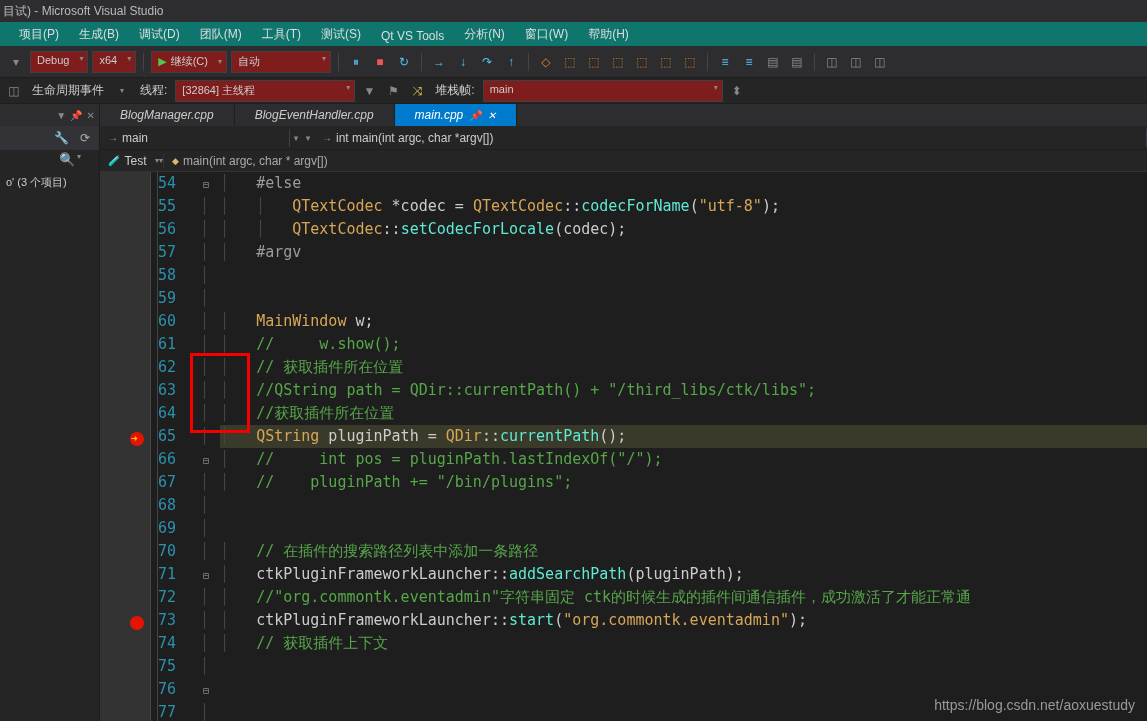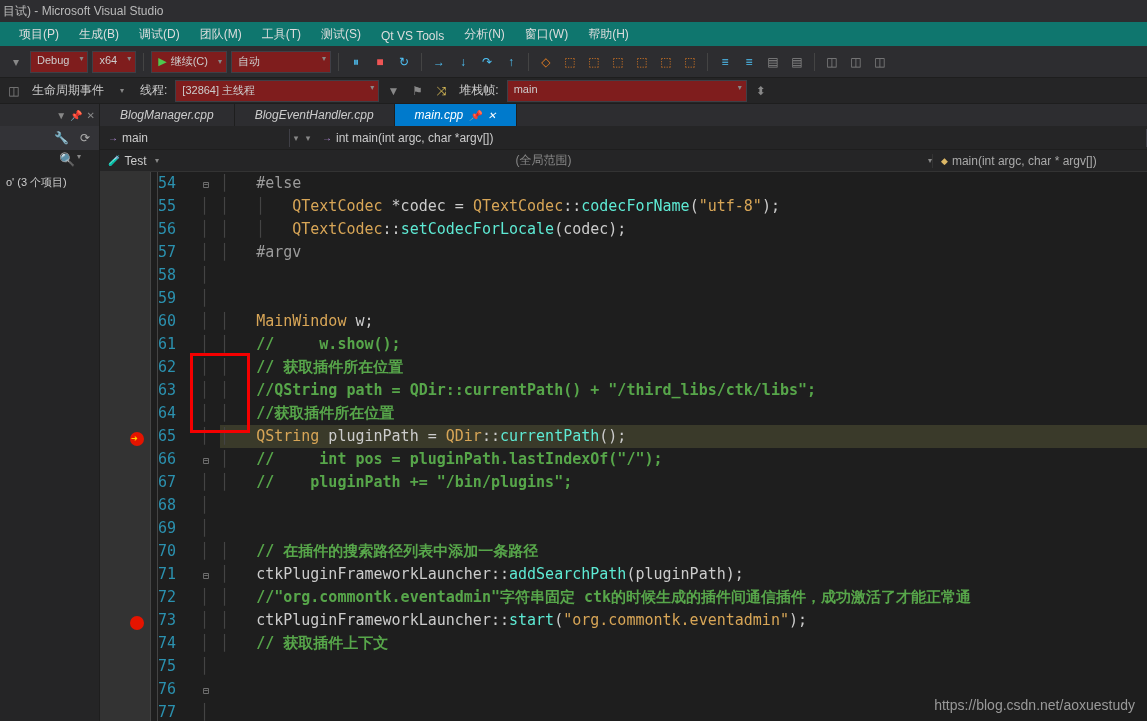--- a/index.html
+++ b/index.html
@@ -316,21 +316,21 @@
   right: 12px;
   color: #999;
   font-size: 14px;
 }
 
 .c-pre { color: #9b9b9b; }
 .c-type { color: #d8a657; }
 .c-fn { color: #5eead4; }
 .c-str { color: #d8a657; }
 .c-op { color: #ccc; }
-.c-cm { color: #57a64a; font-weight: bold; }
+.c-cm { color: #57a64a; }
 .guide {
   color: #444;
 }
 </style>
 </head>
 <body>
 
 <div class="title-bar">目试) - Microsoft Visual Studio</div>
 
 <div class="menu-bar">
@@ -382,21 +382,21 @@
   <span class="tb-icon">◫</span>
   <span class="tb-icon">◫</span>
   <span class="tb-icon">◫</span>
 </div>
 
 <div class="toolbar2">
   <span class="tb-icon">◫</span>
   <span class="label-txt">生命周期事件</span>
   <span class="tb-icon" style="font-size:8px;">▾</span>
   <span class="label-txt">线程:</span>
-  <div class="tb-combo" style="width:204px;">[32864] 主线程</div>
+  <div class="tb-combo" style="width:180px;">[32864] 主线程</div>
   <span class="tb-icon">▼</span>
   <span class="tb-icon">⚑</span>
   <span class="tb-icon yellow">⤨</span>
   <span class="label-txt">堆栈帧:</span>
   <div class="tb-combo" style="width:240px;">main</div>
   <span class="tb-icon">⬍</span>
 </div>
 
 <div class="main-area">
   <div class="left-panel">
@@ -437,21 +437,20 @@
         <span class="fn-ico">→</span>
         <span>int main(int argc, char *argv[])</span>
       </div>
     </div>
     <div class="scope-bar">
       <div class="scope-left">
         <span class="flask-ico">🧪</span>
         <span>Test</span>
       </div>
       <span style="font-size:8px;color:#888;">▾</span>
-      <div class="scope-mid">(全局范围)</div>
       <span style="font-size:8px;color:#888;">▾</span>
       <div class="scope-right">
         <span class="cube-ico">◆</span>
         <span>main(int argc, char * argv[])</span>
       </div>
     </div>
 
     <div class="code-area">
       <div class="gutter-bp">
         <div class="line"></div>

